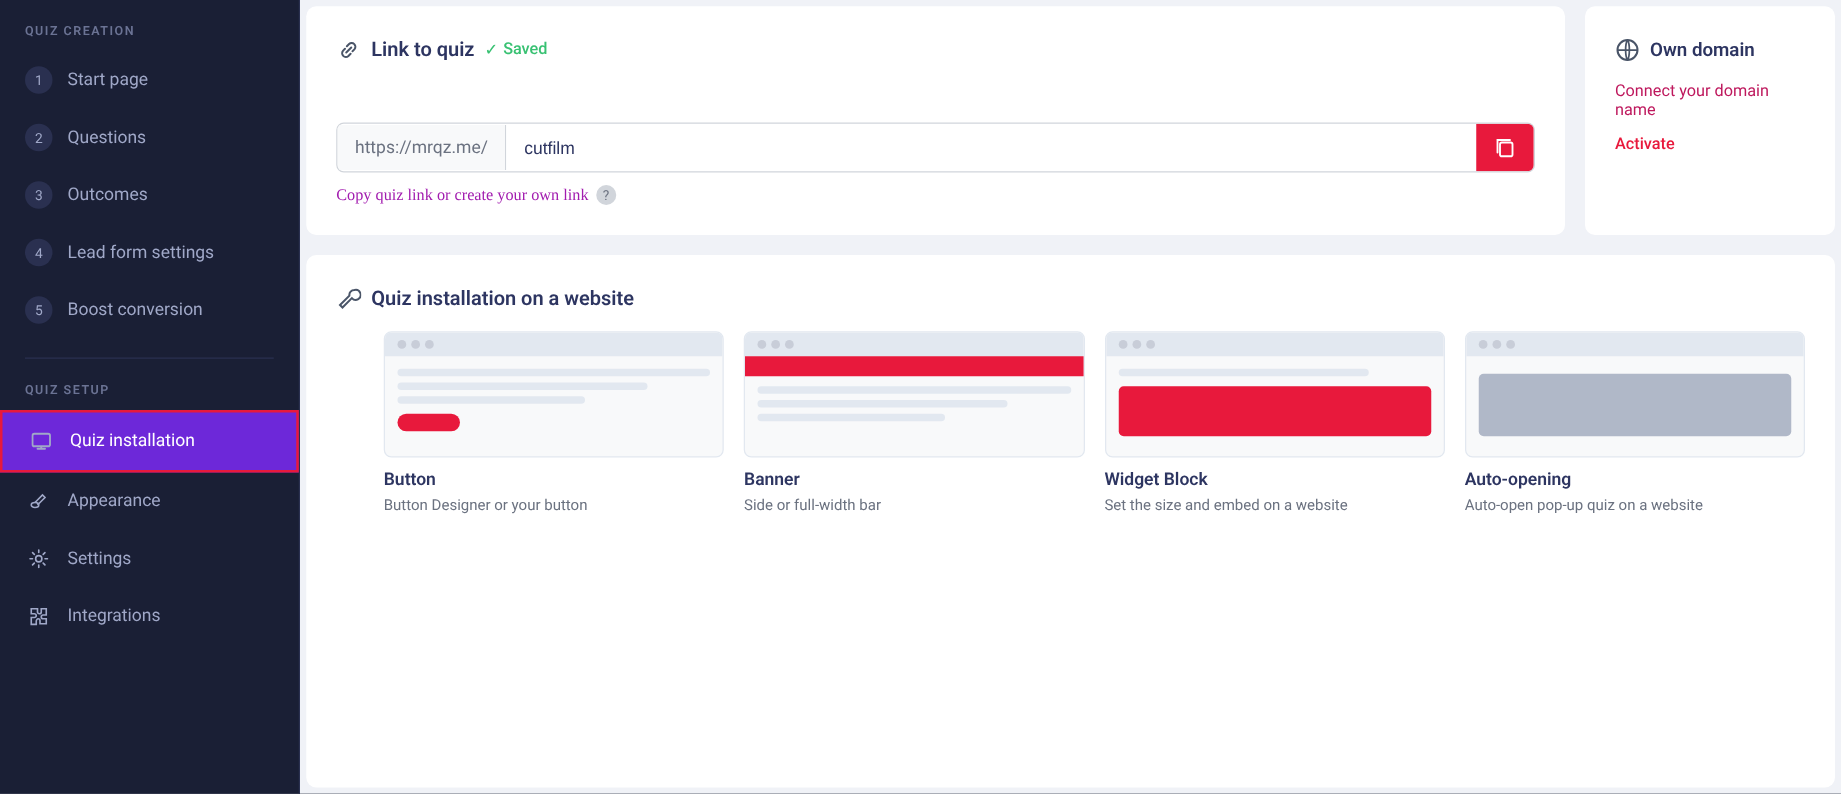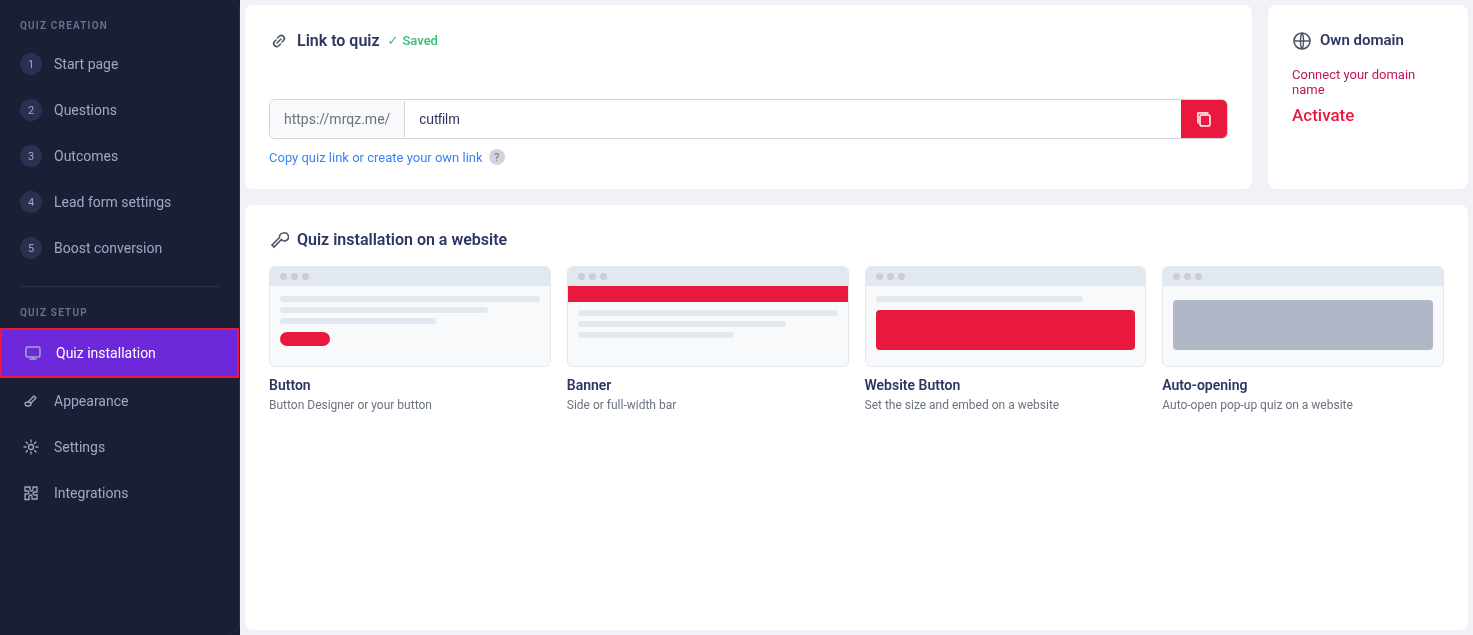--- a/index.html
+++ b/index.html
@@ -14,21 +14,20 @@
 
     
     .sidebar {
       width: 240px;
       min-width: 240px;
       background: #1a1f35;
       padding: 20px 0;
       display: flex;
       flex-direction: column;
       border-right: 1px solid #2a3050;
-      border-radius: 13px;
     }
 
     .sidebar-section-label {
       font-size: 10px;
       color: #6b7394;
       letter-spacing: 1.2px;
       text-transform: uppercase;
       padding: 0 20px 10px 20px;
       font-weight: 600;
     }
@@ -190,23 +189,24 @@
 
     .link-hint {
       font-size: 13px;
       color: #6b7280;
       display: flex;
       align-items: center;
       gap: 6px;
     }
 
     .link-hint a {
-      color: #3b82f6;
+      color: #a21caf;
       text-decoration: none;
       cursor: pointer;
+      font-family: Liberation Serif, serif;
     }
 
     .help-icon {
       width: 16px;
       height: 16px;
       border-radius: 50%;
       background: #d1d5db;
       color: #6b7280;
       font-size: 11px;
       display: inline-flex;
@@ -221,39 +221,40 @@
     }
 
     .domain-subtitle {
       font-size: 13px;
       color: #be185d;
       margin-bottom: 8px;
     }
 
     .domain-activate {
       color: #e8193c;
-      font-size: 17px;
+      font-size: 13px;
       font-weight: 500;
       cursor: pointer;
       text-decoration: none;
     }
 
     
     .install-card {
       flex: 1;
     }
 
     .install-card .card-title .wrench-icon {
       color: #4a5568;
     }
 
     .installation-grid {
       display: flex;
       gap: 16px;
       margin-top: 16px;
+      margin-left: 38px;
     }
 
     .install-option {
       flex: 1;
       cursor: pointer;
     }
 
     .install-option.selected {
       border: 2px solid #e8193c;
       border-radius: 6px;
@@ -565,21 +566,21 @@
             <div class="preview-dot"></div>
             <div class="preview-dot"></div>
           </div>
           <div class="preview-body">
             <div class="preview-lines">
               <div class="preview-line medium"></div>
             </div>
             <div class="preview-big-block"></div>
           </div>
         </div>
-        <div class="option-title">Website Button</div>
+        <div class="option-title">Widget Block</div>
         <div class="option-desc">Set the size and embed on a website</div>
       </div>
 
       <div class="install-option">
         <div class="install-preview">
           <div class="preview-bar">
             <div class="preview-dot"></div>
             <div class="preview-dot"></div>
             <div class="preview-dot"></div>
           </div>

